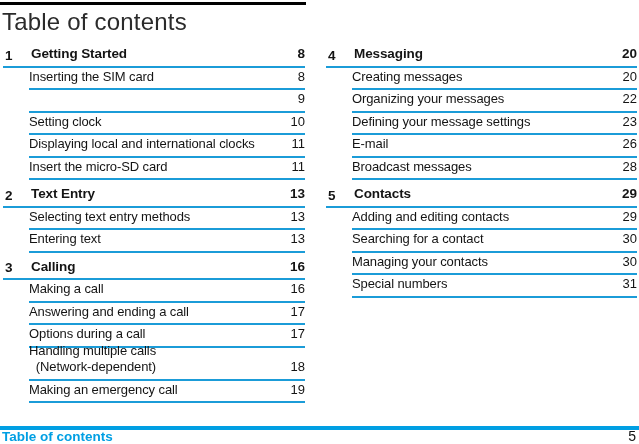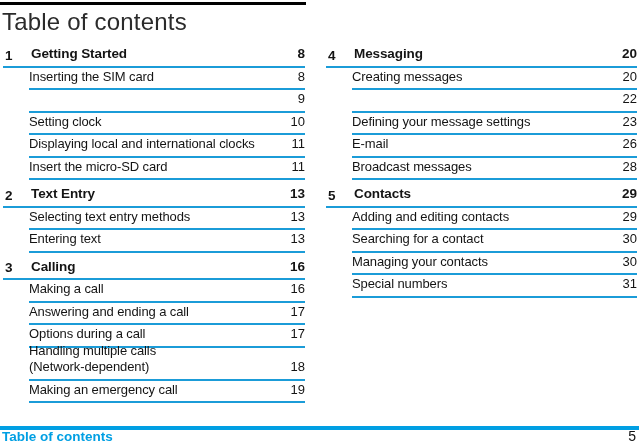--- a/index.html
+++ b/index.html
@@ -18,21 +18,21 @@
   .chapter-block.gap{margin-top:5px;}
   .chapter-row,.section-row{
     display:flex;align-items:flex-end;box-sizing:border-box;
     height:22.5px;border-bottom:2px solid var(--rule-blue,#1b9cd8);
     padding-bottom:3px;
   }
   .chapter-row{font-weight:700;font-size:13.5px;}
   .chapter-row .num{flex:none;width:26px;padding-left:2px;}
   .section-row{margin-left:26px;font-size:13px;gap:15px;}
   .section-row.two-line{height:33px;}
-  .ttl{white-space:pre;letter-spacing:-0.1px;line-height:16.5px;}
+  .ttl{white-space:pre;letter-spacing:-0.1px;line-height:16.5px;text-align:right;}
   .pg{margin-left:auto;padding-left:6px;line-height:16.5px;}
   .footer-rule{position:absolute;left:0;top:426px;width:639px;height:4px;background:var(--footer-blue,#009fe3);}
   .footer{
     position:absolute;left:0;top:429px;width:639px;height:15px;
     display:flex;align-items:flex-start;
   }
   .footer .flabel{margin-left:2px;font-size:13.5px;font-weight:700;color:var(--footer-blue,#009fe3);line-height:15px;}
   .footer .fpage{margin-left:auto;margin-right:3px;font-size:14px;font-weight:400;color:#111;line-height:15px;}
 </style>
 </head>
@@ -118,20 +118,21 @@
         <div class="chapter-row">
           <span class="num">4</span>
           <span class="ttl">Messaging</span>
           <span class="pg">20</span>
         </div>
         <div class="section-row">
           <span class="ttl">Creating messages</span>
           <span class="pg">20</span>
         </div>
         <div class="section-row">
+          <span class="ttl">Organizing your messages</span>
           <span class="pg">22</span>
         </div>
         <div class="section-row">
           <span class="ttl">Defining your message settings</span>
           <span class="pg">23</span>
         </div>
         <div class="section-row">
           <span class="ttl">E-mail</span>
           <span class="pg">26</span>
         </div>

